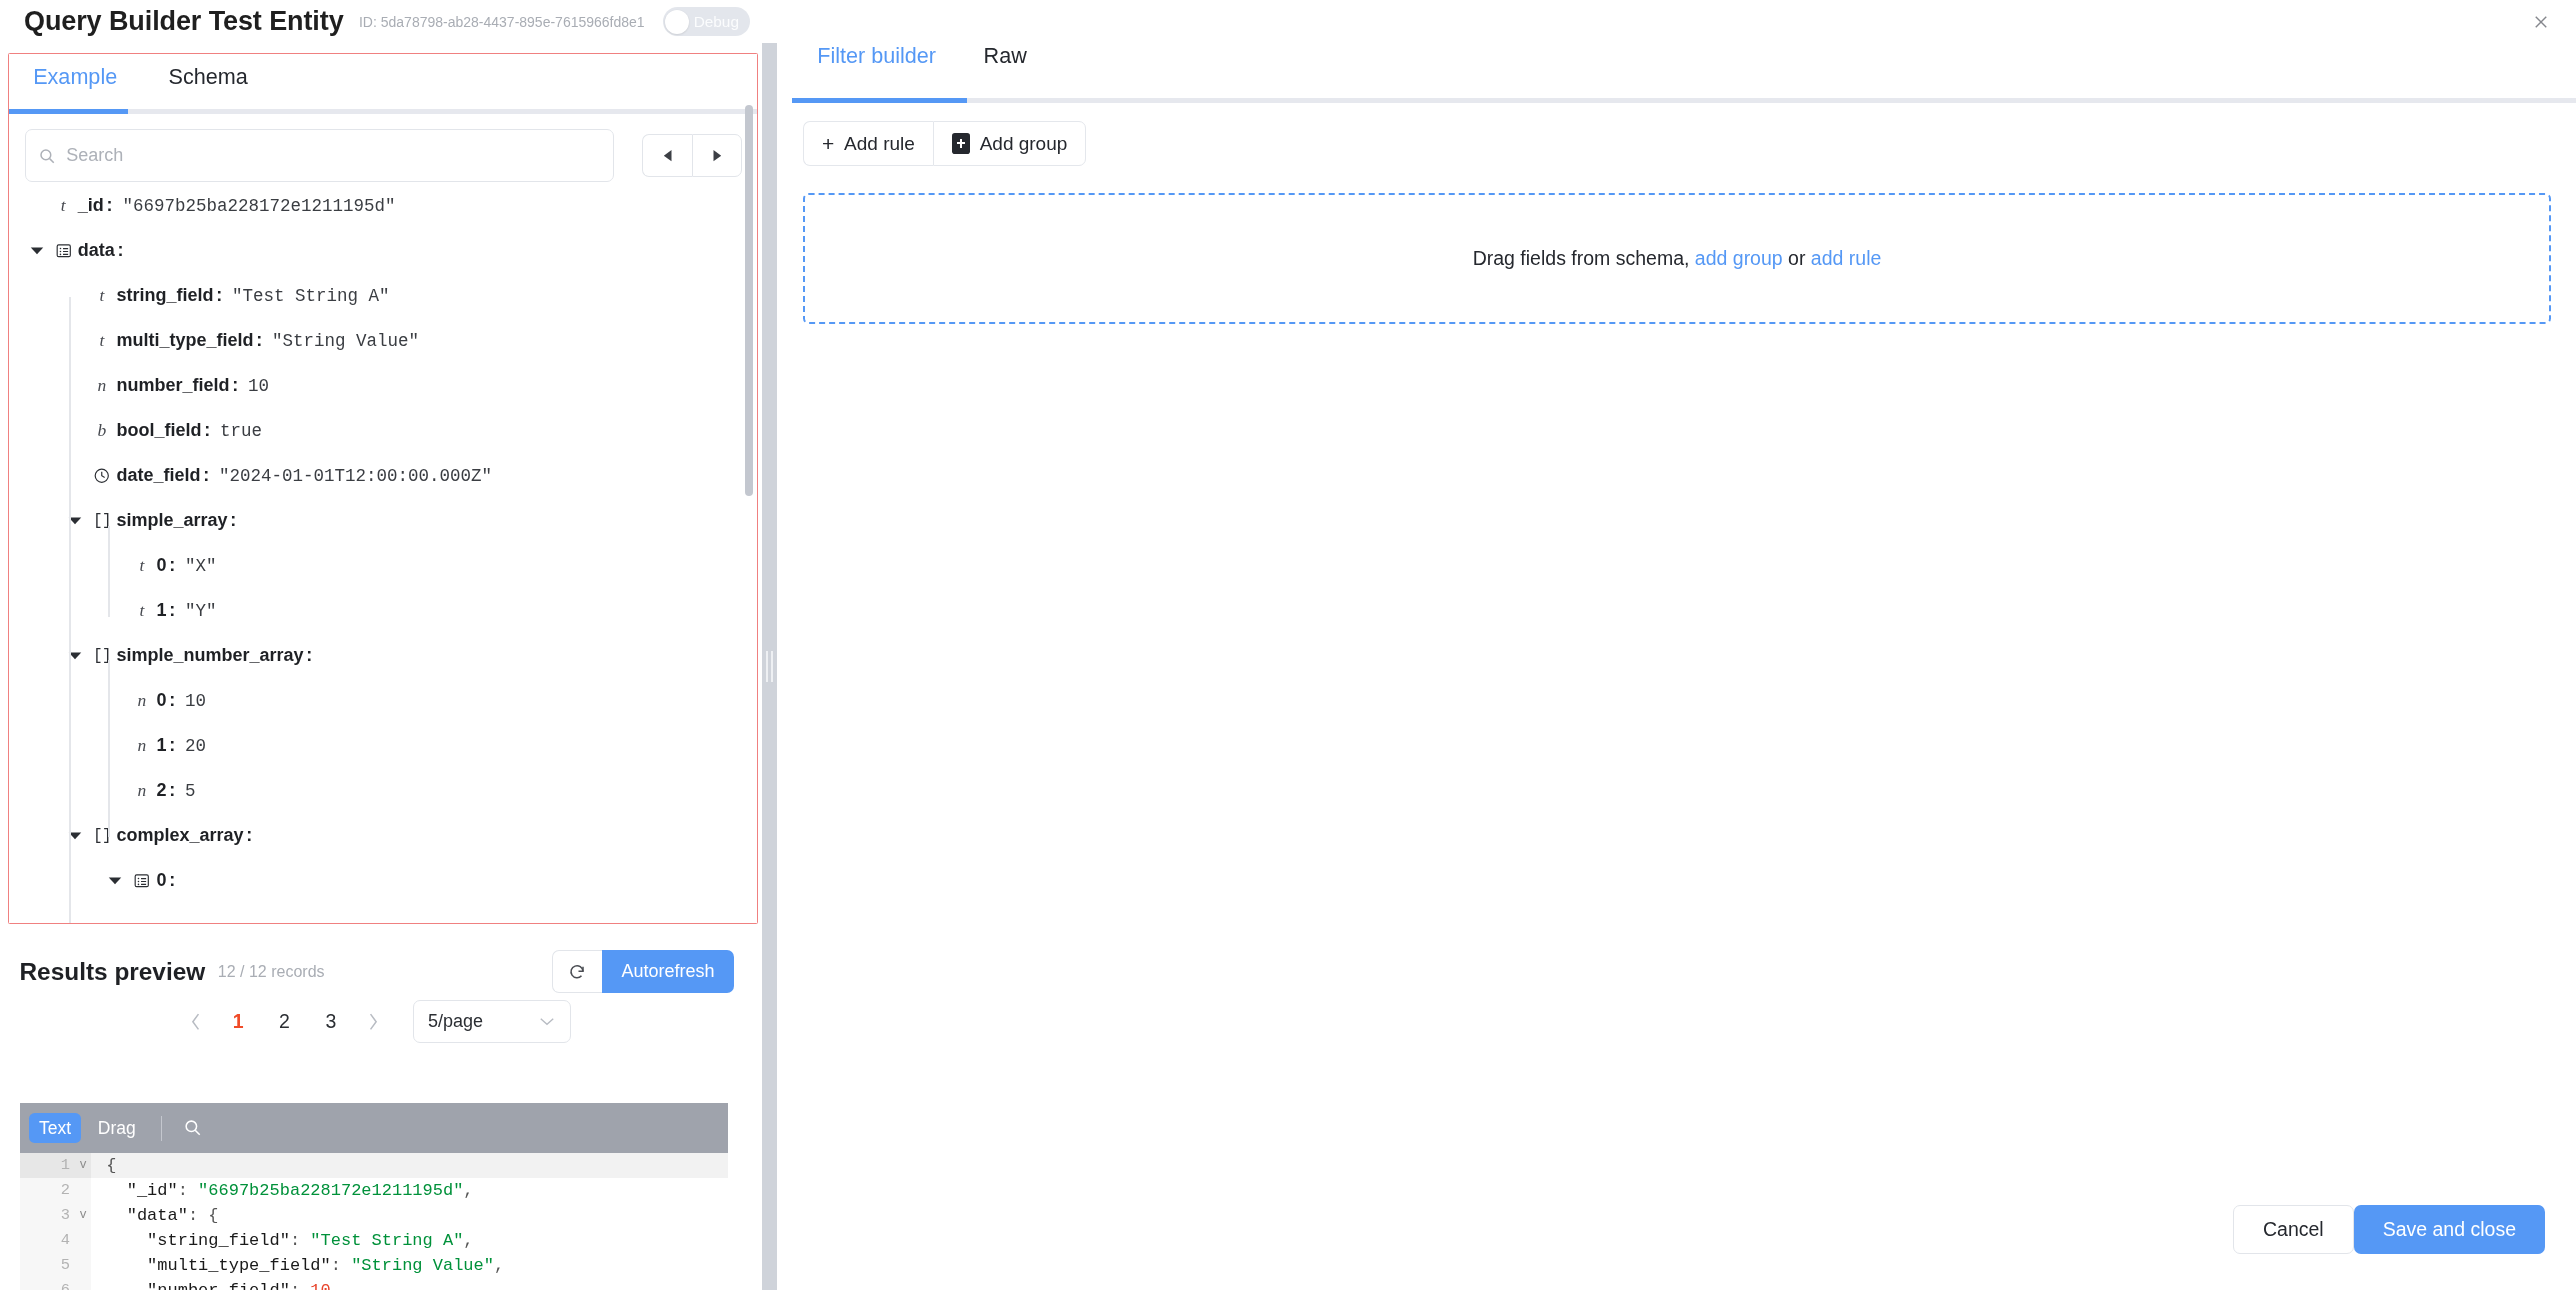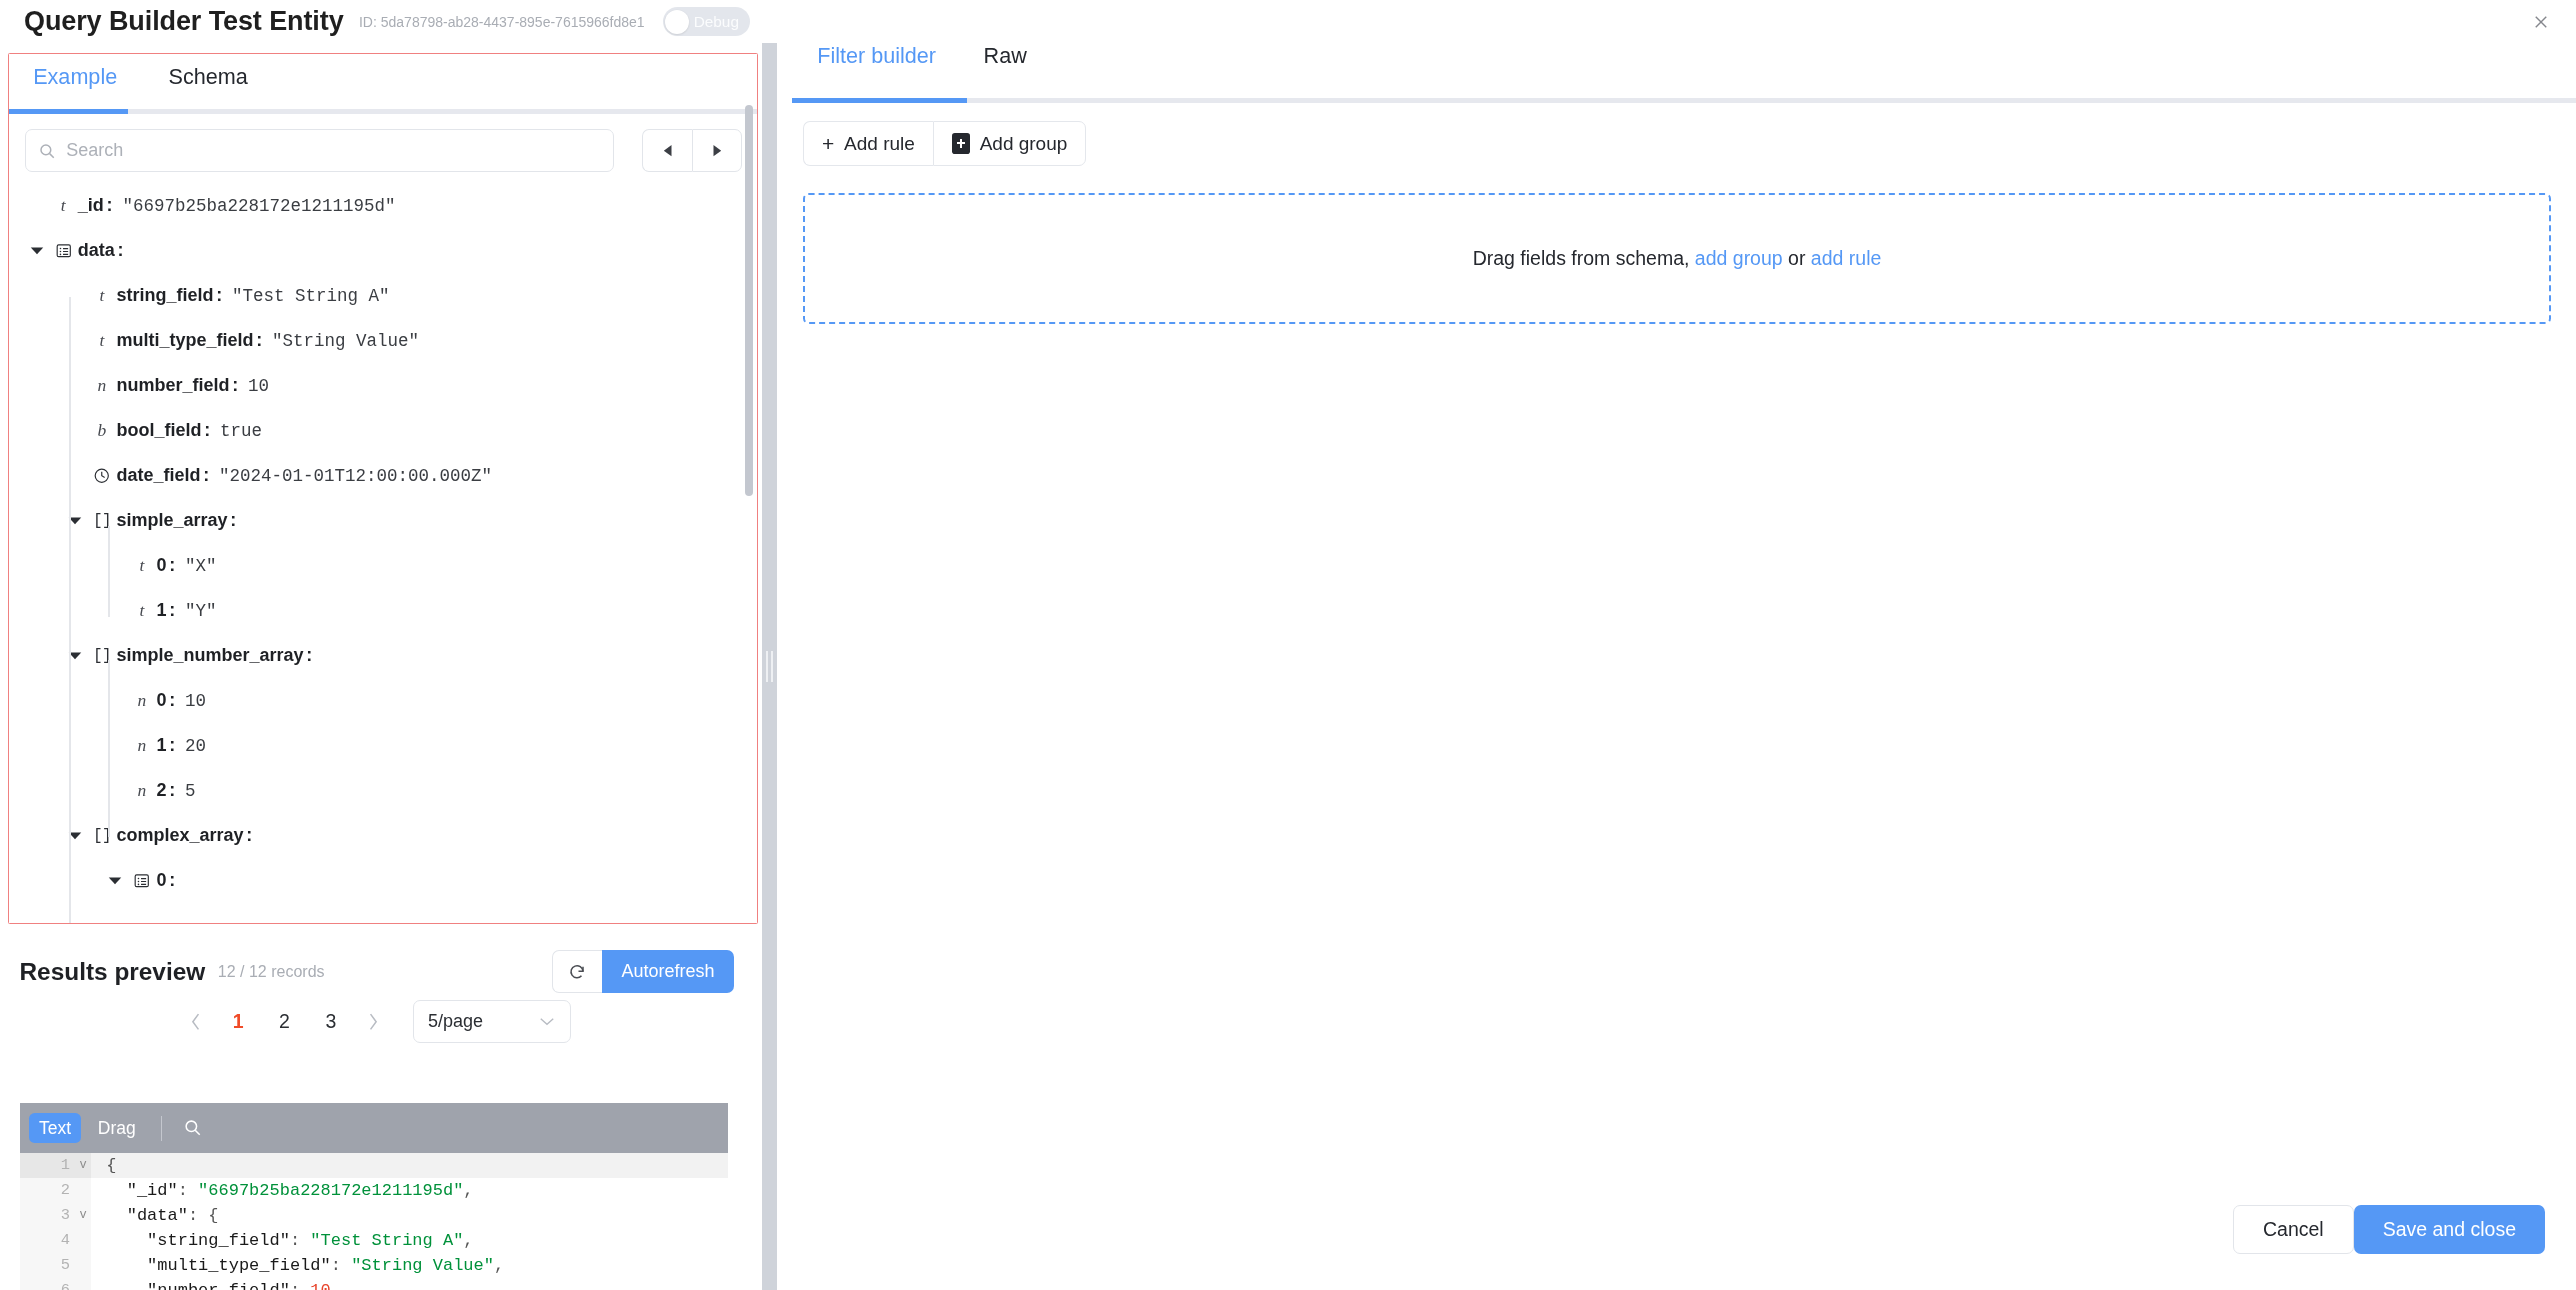--- a/index.html
+++ b/index.html
@@ -73,21 +73,21 @@
     background: #e6e8ee;
   }
   .tabs-underline-active {
     position:absolute; bottom: 0; height: 4.9px; background: #5598f5;
   }
 
   .search-row {
     display: flex; align-items: center; gap: 0; padding: 15.4px 15.4px 0 15.4px;
   }
   .search-box {
-    flex: 1; height: 43px; border: 1.4px solid #e2e5ea; border-radius: 7px;
+    flex: 1; height: 53px; border: 1.4px solid #e2e5ea; border-radius: 7px;
     display:flex; align-items:center; padding: 0 12.6px; background:#fff;
   }
   .search-box svg { width: 18px; height: 18px; stroke:#adb1b8; stroke-width:2; fill:none; flex:none;}
   .search-input {
     border: none; outline: none; font-size: 18px; color:#333;
     margin-left: 9.8px; width: 100%; background: transparent;
     font-family: "Liberation Sans", sans-serif;
   }
   .search-input::placeholder { color: #adb1b8; }
   .nav-btns { display:flex; margin-left: 28px; }

